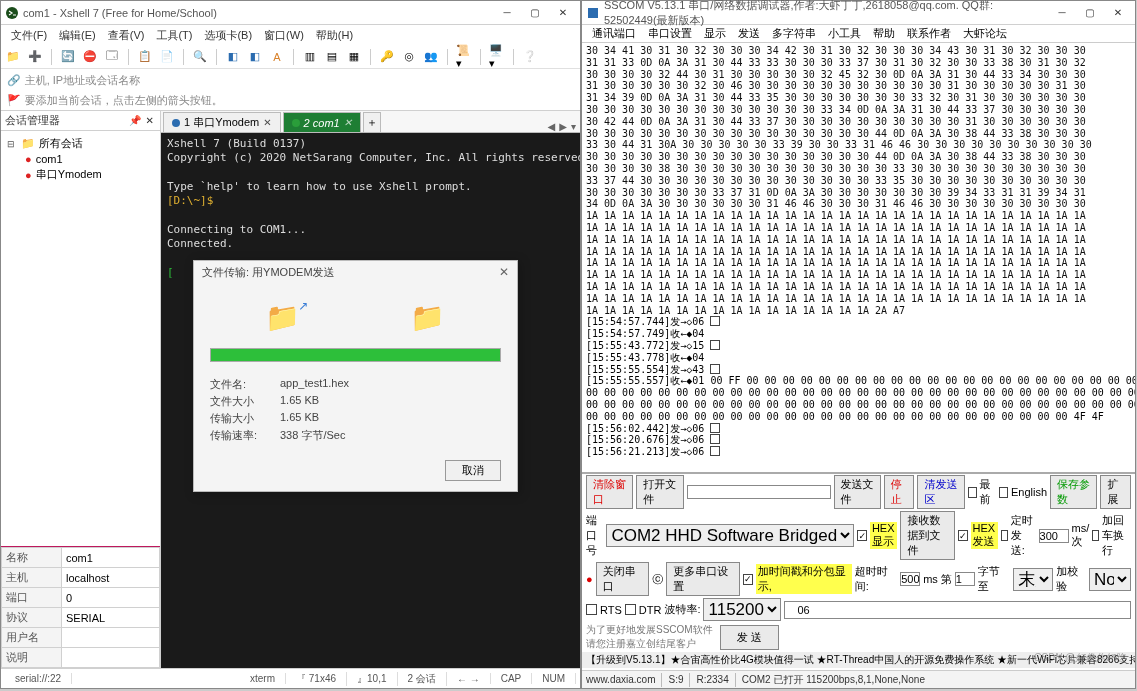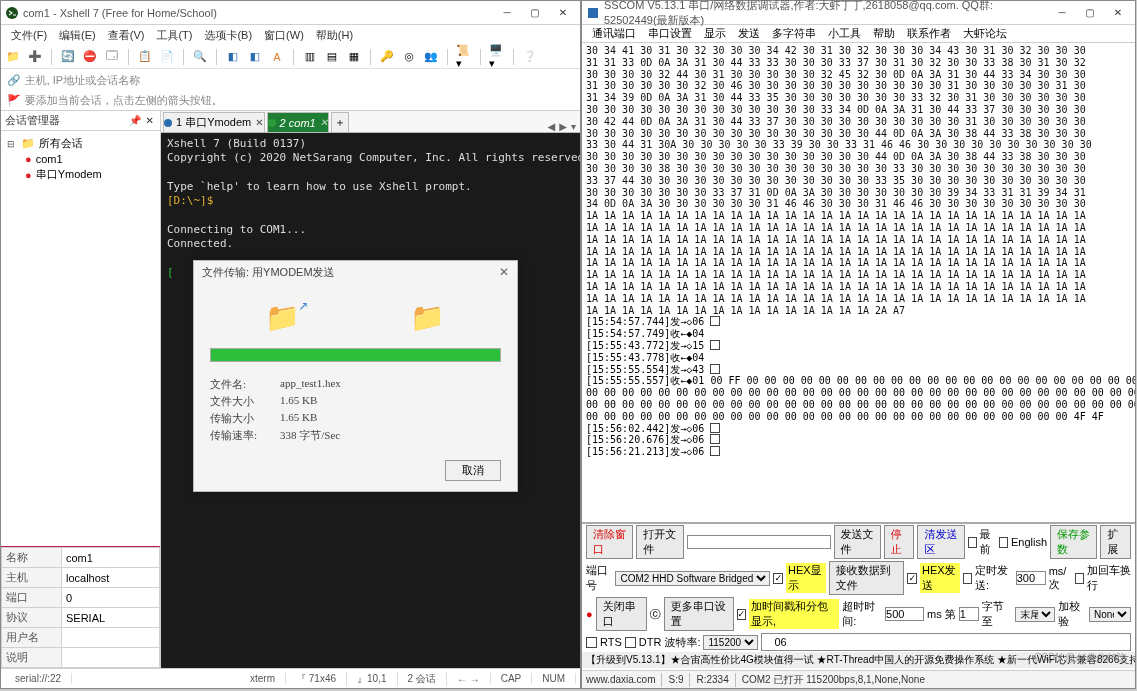--- a/index.html
+++ b/index.html
@@ -46,21 +46,21 @@
   .tree .folder-icon { color: #d4a017; }
   .tree .session-icon { color: #d22; font-weight: bold; }
   .propgrid { border-top: 1px solid #be185d; }
   .propgrid table { width: 100%; border-collapse: collapse; font-size: 11px; }
   .propgrid td { border: 1px solid #d0d0d0; padding: 2px 4px; }
   .propgrid td:first-child { width: 60px; background: #f4f4f4; color: #555; }
 
   
   .term-area { flex: 1; display: flex; flex-direction: column; min-width: 0; }
   .tabs { height: 22px; display: flex; align-items: flex-end; padding-left: 2px; background: #f7f7f7; border-bottom: 1px solid #bbb; }
-  .tab { height: 20px; padding: 2px 0; display: flex; align-items: center; gap: 4px; font-size: 11px; border: 1px solid #bbb; border-bottom: none; margin-right: 2px; background: #f0f0f0; }
+  .tab { height: 20px; padding: 2px 8px; display: flex; align-items: center; gap: 4px; font-size: 11px; border: 1px solid #bbb; border-bottom: none; margin-right: 2px; background: #f0f0f0; }
   .tab.active { background: #1e7e34; color: #fff; font-style: italic; }
   .tab .bullet { width: 8px; height: 8px; border-radius: 50%; }
   .tab .bullet.green { background: #2a9d3a; }
   .tab .bullet.blue { background: #2b6cb0; }
   .tab .close-x { font-size: 10px; opacity: .7; }
   .tab.add { width: 18px; justify-content: center; }
   .tabs .tab-nav { margin-left: auto; display:flex; gap:4px; padding-right:4px; color:#666; font-size:10px; }
   .terminal { flex: 1; background: #1a1a1a; color: #ddd; font-family: Consolas, monospace; font-size: 11px; padding: 4px 6px; white-space: pre; overflow: hidden; line-height: 1.3; }
   .terminal .copyright { color: #ddd; }
   .terminal .prompt { color: #ddd; }
@@ -69,21 +69,21 @@
   
   .ymod-dialog { position: absolute; left: 192px; top: 259px; width: 325px; background: #f4f4f4; border: 1px solid #bbb; box-shadow: 2px 2px 10px rgba(0,0,0,.25); z-index: 50; }
   .ymod-title { height: 22px; display: flex; align-items: center; padding: 8px 8px; font-size: 11px; color: #444; text-align: center; }
   .ymod-title .x { margin-left: auto; font-size: 12px; color: #666; }
   .ymod-body { padding: 10px 16px; }
   .ymod-icons { display: flex; justify-content: space-around; padding: 8px 0 14px; }
   .ymod-icons .folder { font-size: 28px; color: #e6c14b; position: relative; }
   .ymod-icons .folder .arrow { position: absolute; top: -2px; right: -8px; font-size: 12px; color: #3b7ed6; }
   .ymod-progress { height: 14px; background: #e8e8e8; border: 1px solid #aaa; }
   .ymod-progress .bar { height: 100%; width: 100%; background: #2dbf3a; }
-  .ymod-info { margin-top: 14px; font-size: 11px; color: #444; font-family: Liberation Serif, serif; }
+  .ymod-info { margin-top: 14px; font-size: 11px; color: #444; }
   .ymod-info .row { display: flex; padding: 1px 0; }
   .ymod-info .k { width: 70px; }
   .ymod-check { margin-top: 10px; font-size: 11px; color: #444; display: flex; align-items: center; gap: 4px; }
   .ymod-btn { margin-top: 16px; text-align: right; }
   .ymod-btn button { padding: 2px 16px; font-size: 11px; border: 1px solid #999; background: #f0f0f0; }
 
   
   .statusbar { height: 20px; border-top: 1px solid #d0d0d0; display: flex; align-items: center; font-size: 10px; color: #555; padding: 0 4px; }
   .statusbar .cell { padding: 0 10px; border-right: 1px solid #ddd; }
   .statusbar .spacer { flex: 1; }
@@ -95,21 +95,21 @@
   .ss-body { flex:1; display:flex; flex-direction:column; min-height:0; }
   .ss-hex { flex:1; font-family: Consolas, monospace; font-size:10px; line-height:1.18; white-space:pre; overflow:hidden; padding:2px 4px; color:#111; position:relative; }
   .ss-hex .log { color:#000; }
   .ss-hex .sq { display:inline-block; width:10px; height:10px; border:1px solid #444; vertical-align:-1px; }
   .ss-ctrl { border-top:2px solid #aaa; padding-bottom:2px; }
   .ss-row { display:flex; align-items:center; gap:3px; padding:1px 4px; font-size:11px; }
   .ss-row .red { color:#d00; }
   .ss-row .blue { color:#00c; }
   .hl-yellow { background:#ffff4d; padding:0 2px; }
   .ss-row input[type=text] { font-size:11px; border:1px solid #888; }
-  .ss-row select { font-size:10px; border:1px solid #888; }
+  .ss-row select { font-size:17px; border:1px solid #888; }
   .ss-row .btn { border:1px solid #888; background:#eaeaea; padding:1px 6px; font-size:11px; }
   .ss-row .btn.red { color:#d00; }
   .ss-row .cb { width:11px; height:11px; border:1px solid #444; display:inline-flex; align-items:center; justify-content:center; font-size:9px; background:#fff; }
   .ss-row .cb.checked::after { content:"✓"; color:#000; }
   .ss-row .sendbox { flex:1; border:1px solid #888; height:18px; font-size:11px; padding:0 12px; }
   .ss-footer { height:18px; background:#f4f4f4; border-top:1px solid #ccc; display:flex; align-items:center; font-size:10px; color:#333; padding:0 4px; }
   .ss-footer .sep { width:1px; height:14px; background:#bbb; margin:0 6px; }
   .watermark { position:fixed; right:12px; bottom:26px; font-size:10px; color:rgba(120,120,120,.65);font-style:italic; }
 </style>
 </head>
@@ -404,37 +404,44 @@
         <span>加回车换行</span>
       </div>
       <div class="ss-row">
         <span style="color:#d00">●</span>
         <span class="btn">关闭串口</span>
         <span>ⓒ</span>
         <span class="btn">更多串口设置</span>
         <span class="cb checked"></span>
         <span class="hl-yellow">加时间戳和分包显示,</span>
         <span>超时时间:</span>
-        <input type="text" style="width: 39px;" value="500">
+        <input type="text" style="width: 20px;" value="500">
         <span>ms</span>
         <span>第</span>
         <input type="text" style="width: 20px;" value="1">
         <span>字节 至</span>
         <select style="width:40px"><option>末尾</option></select>
         <span>加校验</span>
         <select style="width:42px"><option>None</option></select>
       </div>
       <div class="ss-row">
         <span class="cb"></span>
           <span>RTS</span>
         <span class="cb"></span>
           <span>DTR</span>
         <span>波特率:</span>
         <select><option>115200</option></select>
         <input type="text" class="sendbox" value="06" style="">
+      </div>
+      <div class="ss-row">
+        <div style="font-size:10px;color:#777">
+          <div>为了更好地发展SSCOM软件</div>
+          <div>请您注册嘉立创结尾客户</div>
+        </div>
+        <span class="btn" style="padding:4px 16px;margin-left:4px">发  送</span>
       </div>
       <div class="ss-row" style="background:#eee;font-size:10px;overflow:hidden;white-space:nowrap">
         <span>【升级到V5.13.1】★合宙高性价比4G模块值得一试  ★RT-Thread中国人的开源免费操作系统  ★新一代WiFi芯片兼容8266支持RT-Thread ★</span>
       </div>
     </div>
 
     <div class="ss-footer">
       <span>www.daxia.com</span>
       <span class="sep"></span>
       <span>S:9</span>

